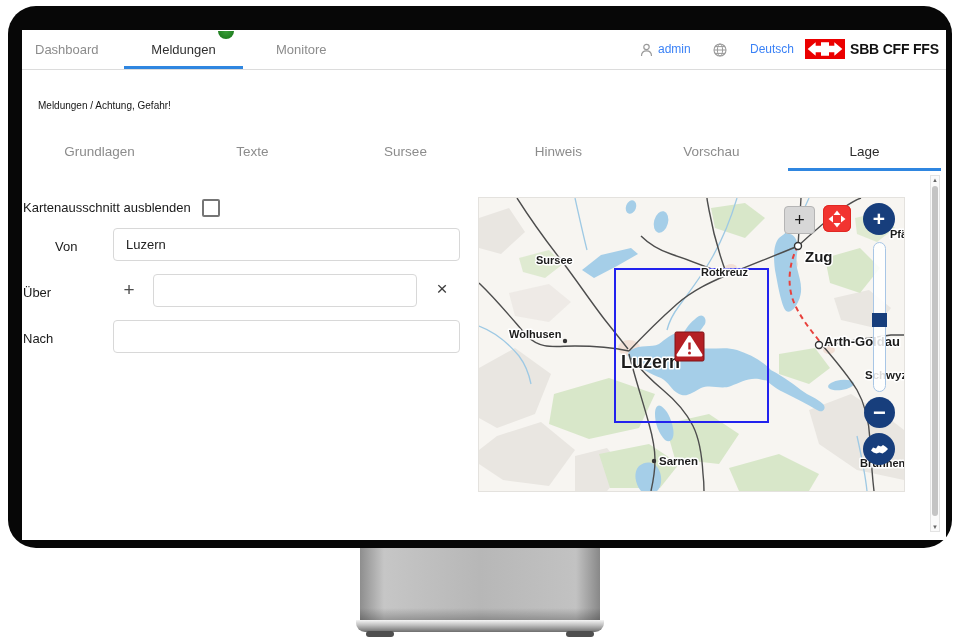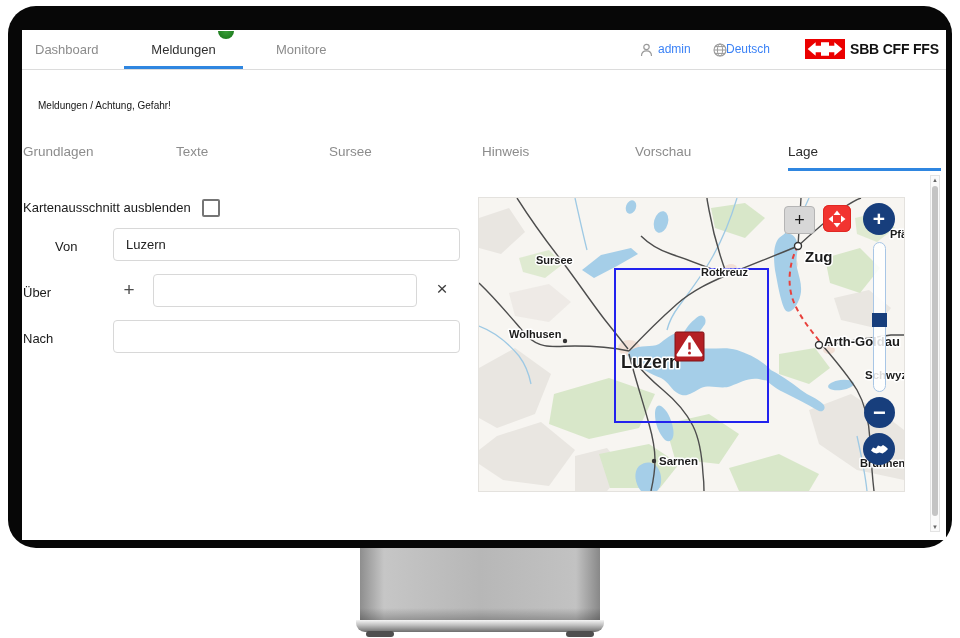--- a/index.html
+++ b/index.html
@@ -25,21 +25,21 @@
   .usr-ic,.glb-ic{position:absolute;top:13px;}
   .hdr-txt{position:absolute;top:0;height:39px;line-height:39px;font-size:12px;color:#3b82f6;}
   .logo-box{position:absolute;left:783px;top:9px;width:40px;height:20px;background:#eb0000;}
   .brand{position:absolute;left:828px;top:0;height:39px;line-height:39px;font-weight:bold;font-size:14px;color:#111;letter-spacing:-.2px;}
 
   
   .crumb{position:absolute;left:16px;top:70px;font-size:10px;color:#151515;}
 
   
   .tabs{position:absolute;left:1px;top:110px;width:918px;height:31px;display:flex;}
-  .tab{flex:1 1 0;text-align:left;font-size:13.5px;color:#8c8c8c;height:31px;line-height:24px;box-sizing:border-box;}
+  .tab{flex:1 1 0;text-align:center;font-size:13.5px;color:#8c8c8c;height:31px;line-height:24px;box-sizing:border-box;}
   .tab.active{color:#2b2b2b;border-bottom:3px solid #2f86e0;}
 
   
   .flabel{position:absolute;font-size:13px;color:#1a1a1a;}
   .cbox{position:absolute;left:180px;top:169px;width:14px;height:14px;border:2px solid #757575;border-radius:2px;background:#fff;}
   .tinput{position:absolute;height:33px;border:1px solid #d8d8d8;border-radius:4px;background:#fff;
     font-family:"Liberation Sans",sans-serif;font-size:13px;color:#222;padding:0 12px;box-sizing:border-box;outline:none;}
   .ic-plus{position:absolute;left:97px;top:250px;width:20px;height:20px;font-size:19px;line-height:20px;color:#4d4d4d;text-align:center;}
   .ic-clear{position:absolute;left:410px;top:249px;width:20px;height:20px;font-size:19px;line-height:20px;color:#3f3f3f;text-align:center;}
 
@@ -88,21 +88,21 @@
       </svg>
       <div class="hdr-txt" style="left:636px;">admin</div>
 
       <svg class="glb-ic" style="left:691px;" width="14" height="14" viewBox="0 0 14 14">
         <circle cx="7" cy="7" r="6" fill="none" stroke="#9a9a9a" stroke-width="1.1"></circle>
         <ellipse cx="7" cy="7" rx="2.6" ry="6" fill="none" stroke="#9a9a9a" stroke-width="1"></ellipse>
         <line x1="1" y1="7" x2="13" y2="7" stroke="#9a9a9a" stroke-width="1"></line>
         <line x1="2" y1="3.6" x2="12" y2="3.6" stroke="#9a9a9a" stroke-width="1"></line>
         <line x1="2" y1="10.4" x2="12" y2="10.4" stroke="#9a9a9a" stroke-width="1"></line>
       </svg>
-      <div class="hdr-txt" style="left:704px;text-align:center;">Deutsch</div>
+      <div class="hdr-txt" style="left:728px;text-align:center;">Deutsch</div>
 
       <div class="logo-box">
         <svg width="40" height="20" viewBox="0 0 60 28">
           <polygon points="4,14 16,4 16,9 24,9 24,4 30,4 30,24 24,24 24,19 16,19 16,24" fill="#fff" transform="translate(0,0)"></polygon>
           <polygon points="56,14 44,4 44,9 36,9 36,4 30,4 30,24 36,24 36,19 44,19 44,24" fill="#fff"></polygon>
         </svg>
       </div>
       <div class="brand">SBB CFF FFS</div>
     </div>
 

